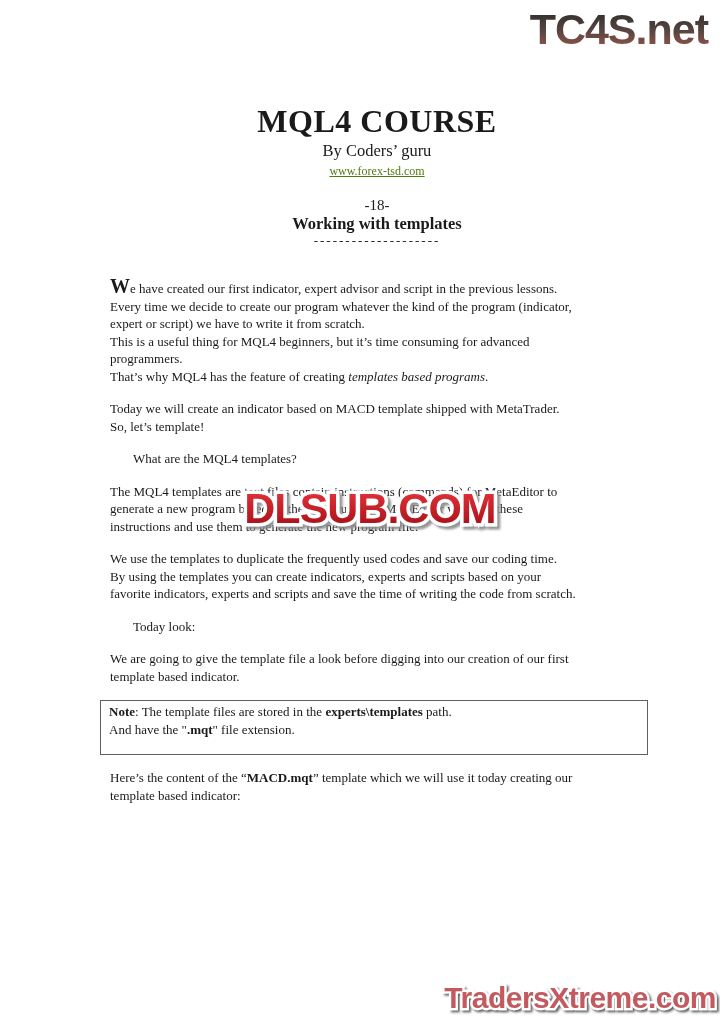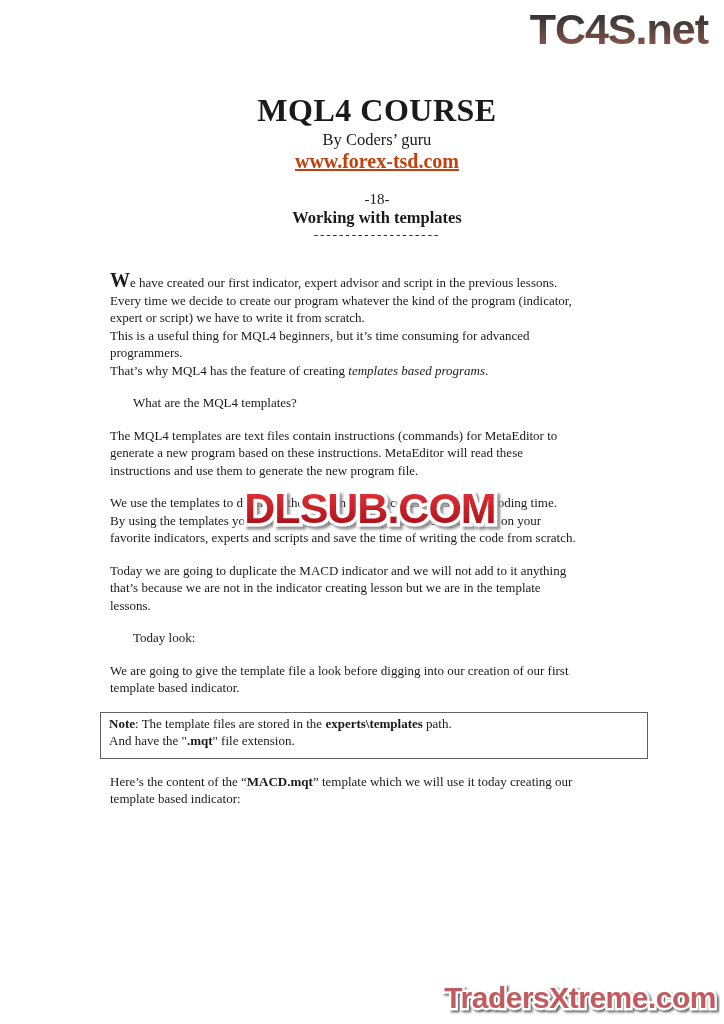--- a/index.html
+++ b/index.html
@@ -12,35 +12,35 @@
     color:#1a1a1a;
   }
   .page { position:relative; width:724px; height:1024px; background:#fff; }
 
   
   .wm-top    { position:absolute; top:2px;   right:12px;  width:244px; height:52px; }
   .wm-center { position:absolute; top:478px; left:218px; width:304px; height:62px; pointer-events:none; }
   .wm-bottom { position:absolute; top:974px; left:418px; width:302px; height:48px; }
 
   
-  .doc { position:absolute; top:5px; left:0; padding:88px 80px 0 110px; width:534px; }
+  .doc { position:absolute; top:16px; left:0; padding:88px 80px 0 110px; width:534px; }
   .doc-header { text-align:center; margin-bottom:32px; }
   .title       { font-size:32px; font-weight:bold; line-height:1.1; letter-spacing:0.5px; }
   .byline      { font-size:16.5px; line-height:1.2; margin-top:2px; }
-  .site-link   { font-size:20px; color:#c2410c; text-decoration:underline; cursor:pointer;font-weight:bold; }
+  .site-link   { font-size:12px; color:#4d7c0f; text-decoration:underline; cursor:pointer; }
   .lesson-num  { font-size:15px; line-height:1.2; margin-top:17px; }
   .lesson-title{ font-size:16.5px; font-weight:bold; line-height:1.2; }
   .divider     { font-size:13px; letter-spacing:2px; line-height:1.1; }
 
   p, .notebox { font-size:13px; line-height:17.5px; margin:0 0 15px 0; white-space:pre-line; }
   .bold { font-weight:normal;margin-left:23px; }
   .dropcap { font-size:20px; font-weight:bold; line-height:0; }
   .notebox {
     border:1px solid #606060;
-    padding:2px 8px 8px 8px;
+    padding:2px 8px 16px 8px;
     margin-left:-10px;
     margin-right:-4px;
     margin-bottom:14px;
     white-space:pre-line;
   }
   i { }
   b { font-weight:bold; }
 </style>
 </head>
 <body>
@@ -71,34 +71,33 @@
       <div class="divider">--------------------</div>
     </div>
 
     <p><span class="dropcap">W</span><span>e have created our first indicator, expert advisor and script in the previous lessons.
 Every time we decide to create our program whatever the kind of the program (indicator,
 expert or script) we have to write it from scratch.
 This is a useful thing for MQL4 beginners, but it’s time consuming for advanced
 programmers.
 That’s why MQL4 has the feature of creating </span><i>templates based programs</i><span>.</span></p>
 
+    <p>Today we will create an indicator based on MACD template shipped with MetaTrader.
+So, let’s template!</p>
 
     <p class="bold">What are the MQL4 templates?</p>
 
     <p>The MQL4 templates are text files contain instructions (commands) for MetaEditor to
 generate a new program based on these instructions. MetaEditor will read these
 instructions and use them to generate the new program file.</p>
 
     <p>We use the templates to duplicate the frequently used codes and save our coding time.
 By using the templates you can create indicators, experts and scripts based on your
 favorite indicators, experts and scripts and save the time of writing the code from scratch.</p>
 
-    <p>Today we are going to duplicate the MACD indicator and we will not add to it anything
-that’s because we are not in the indicator creating lesson but we are in the template
-lessons.</p>
 
     <p class="bold">Today look:</p>
 
     <p>We are going to give the template file a look before digging into our creation of our first
 template based indicator.</p>
 
     <div class="notebox"><b>Note</b><span>: The template files are stored in the </span><b>experts\templates</b><span> path.
 And have the "</span><b>.mqt</b><span>" file extension.</span></div>
 
     <p><span>Here’s the content of the “</span><b>MACD.mqt</b><span>” template which we will use it today creating our

